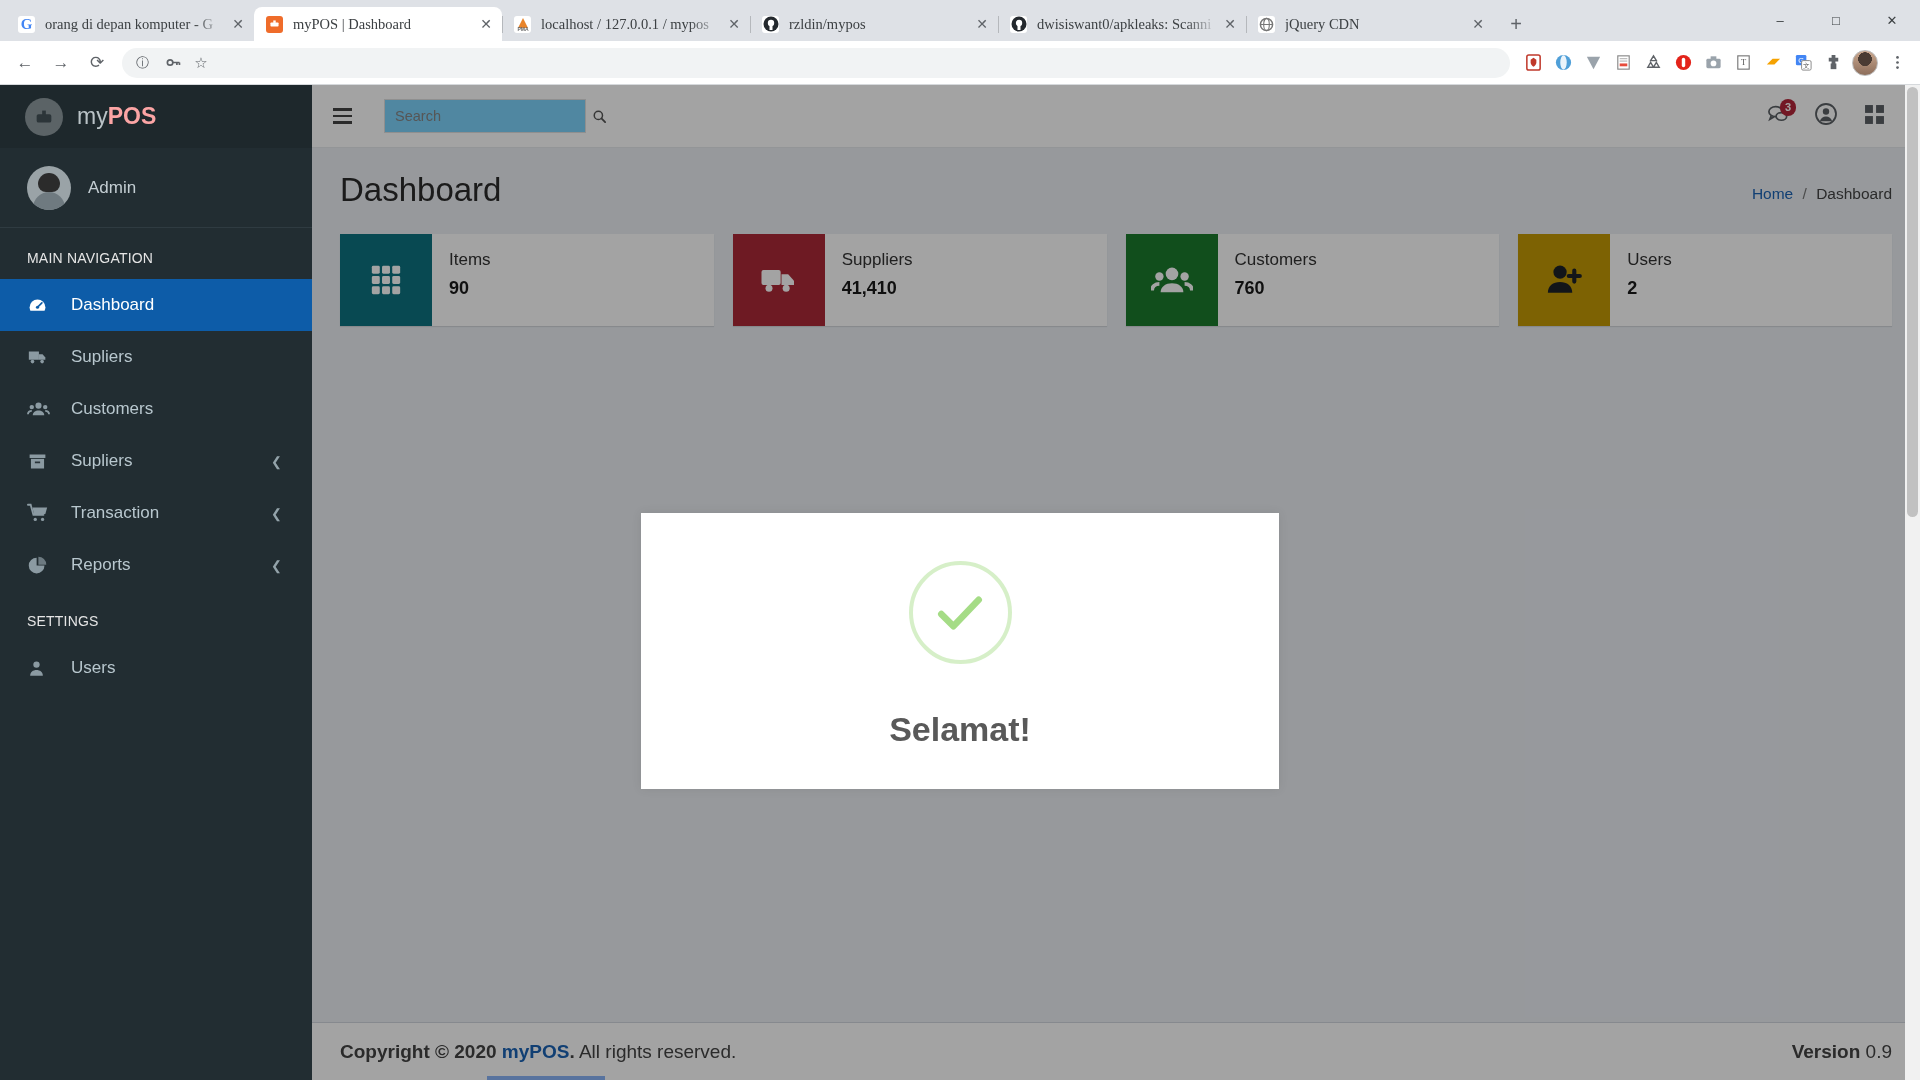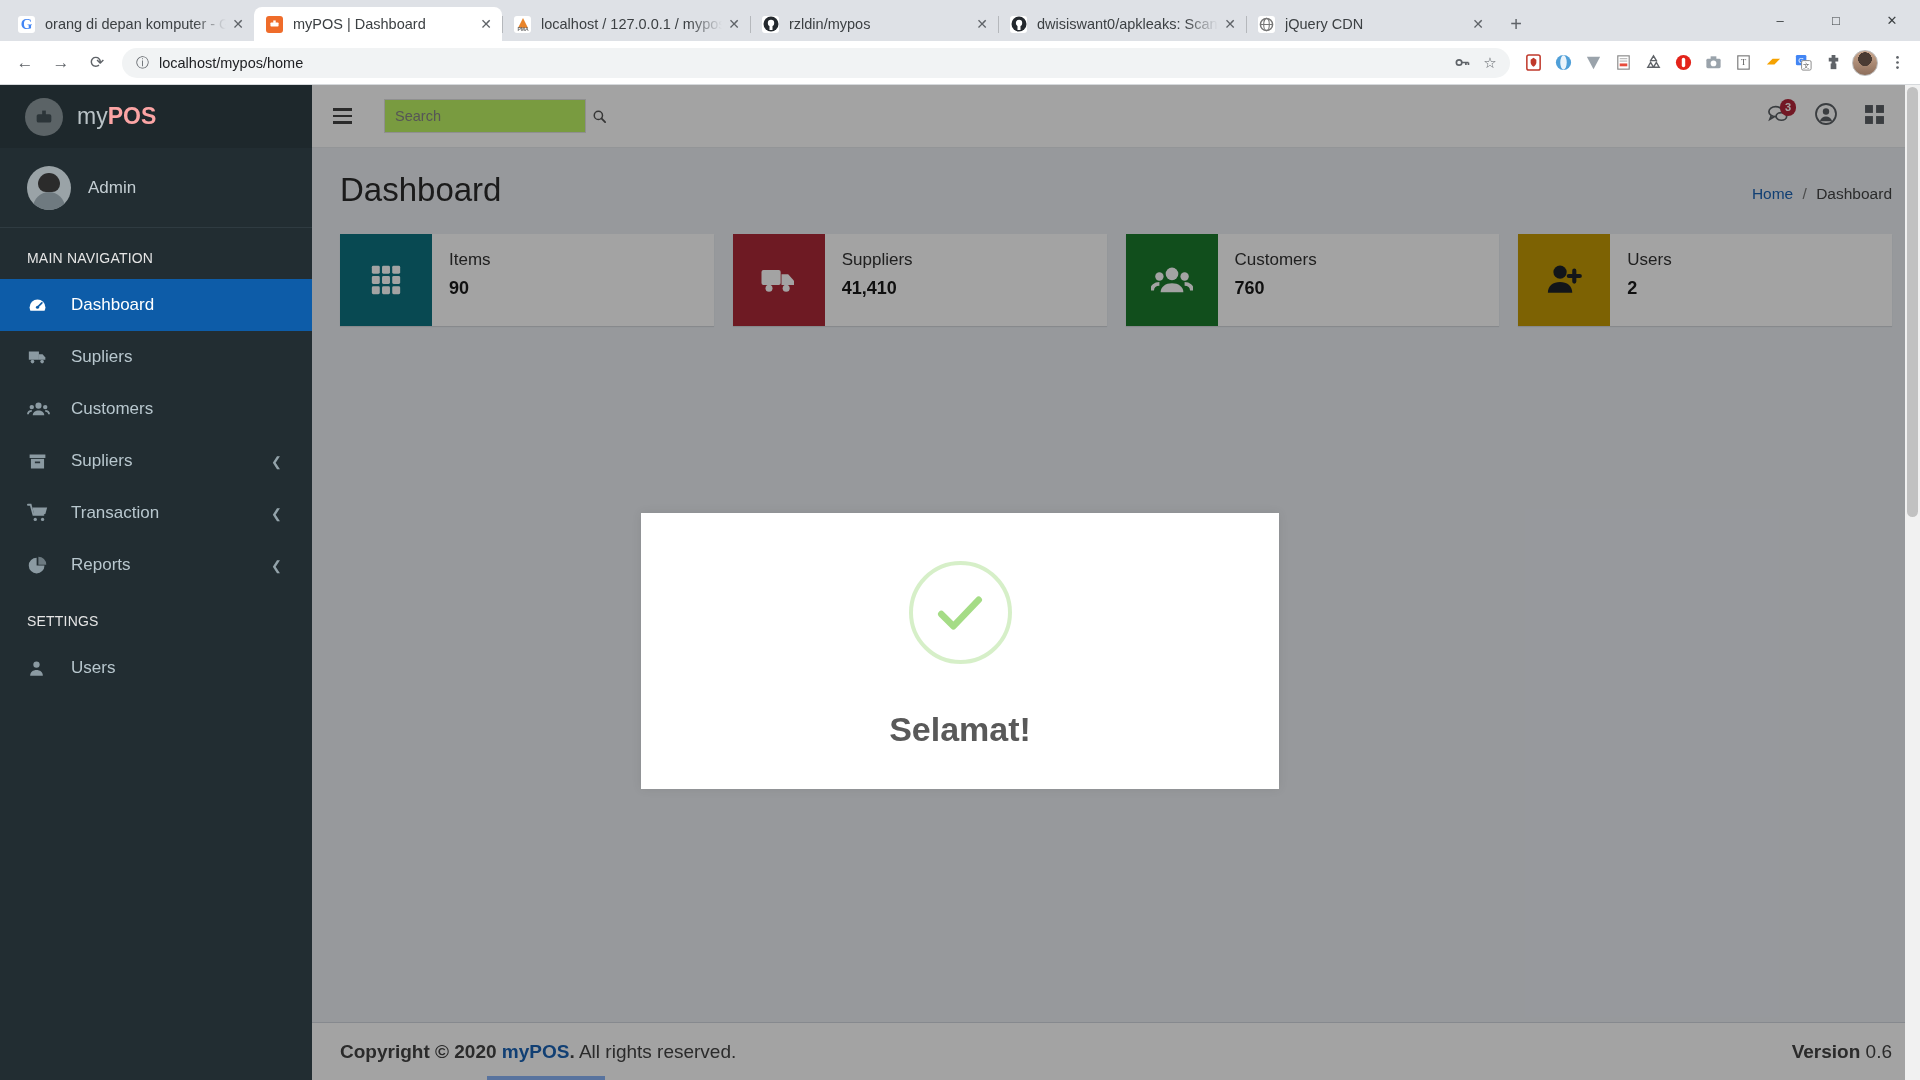--- a/index.html
+++ b/index.html
@@ -34,20 +34,21 @@
   .fav-google { background: #fff; color: #4285f4; font-size: 15px; font-weight: 700;
                 font-family: "Liberation Serif", serif; }
   .fav-mypos { background: #ef6c2a; }
   .fav-pma { background: #fff; color: #e8842b; font-size: 8px; line-height: 1; }
   .fav-github { background: #fff; color: #24292e; }
   .fav-jq { background: #fff; color: #777; }
   .tab-title {
     flex: 1 1 auto; white-space: nowrap; overflow: hidden;
     -webkit-mask-image: linear-gradient(to right, #000 82%, transparent 100%);
             mask-image: linear-gradient(to right, #000 82%, transparent 100%);
+            font-family: Liberation Serif, serif;
   }
   .tab-close {
     width: 24px; height: 24px; flex: 0 0 24px; border-radius: 50%;
     display: flex; align-items: center; justify-content: center;
     font-size: 14px; color: #5f6368;
   }
   .newtab {
     width: 28px; height: 28px; margin: 0 0 3px 8px; border-radius: 50%;
     display: flex; align-items: center; justify-content: center;
     font-size: 20px; color: #5f6368; flex: 0 0 28px;
@@ -147,21 +148,21 @@
   .navbar {
     height: 63px; flex: 0 0 63px; background: #fff;
     display: flex; align-items: center; border-bottom: 1px solid #e7eaec;
   }
   .hamburger {
     width: 60px; height: 63px; display: flex; flex-direction: column;
     align-items: center; justify-content: center; gap: 4px;
   }
   .hamburger span { width: 19px; height: 2.5px; background: #444; display: block; }
   .searchbox {
-    width: 202px; height: 34px; background: #bef264; border: 1px solid #e0e0e0;
+    width: 202px; height: 34px; background: #7dd3fc; border: 1px solid #e0e0e0;
     display: flex; align-items: center; margin-left: 12px;
   }
   .searchbox input {
     flex: 1 1 auto; border: 0; background: transparent; outline: none;
     font-size: 14.5px; color: #444; padding: 0 10px;
     font-family: "Liberation Sans", sans-serif;
   }
   .searchbox input::placeholder { color: #878787; }
   .searchbox .sb-btn {
     width: 34px; height: 32px; display: flex; align-items: center; justify-content: center;
@@ -319,21 +320,20 @@
     </div>
   </div>
 
   <div class="toolbar">
     <div class="tb-btn">←</div>
     <div class="tb-btn">→</div>
     <div class="tb-btn">⟳</div>
 
     <div class="omnibox">
       <span class="omnibox-info">ⓘ</span>
-      <span class="omnibox-url">localhost/mypos/home</span>
       <span class="omni-icons">
         <span class="omni-icon">
           <svg width="17" height="17" viewBox="0 0 20 20">
               <circle cx="6" cy="10" r="3.2" fill="none" stroke="#5f6368" stroke-width="2"></circle>
               <path d="M9 10h8M14 10v3M17 10v3" stroke="#5f6368" stroke-width="2" fill="none"></path>
             </svg>
         </span>
         <span class="omni-icon">☆</span>
       </span>
     </div>
@@ -654,21 +654,21 @@
         </div>
       </div>
 
       <div class="footer">
         <div>
           <b>Copyright © 2020</b>
           <a href="#" class="mypos-link">myPOS</a><b>.</b><span> All rights reserved.</span>
         </div>
         <div class="footer-right">
           <b>Version</b>
-          <span>0.6</span>
+          <span>0.9</span>
         </div>
       </div>
     </div>
 
     <div class="overlay"></div>
 
     <div class="swal">
       <div class="swal-icon">
         <svg width="66" height="66" viewBox="0 0 60 60">
           <path d="M13 31 L24 42 L47 18" fill="none" stroke="#a5dc86" stroke-width="6" stroke-linecap="round" stroke-linejoin="round"></path>

